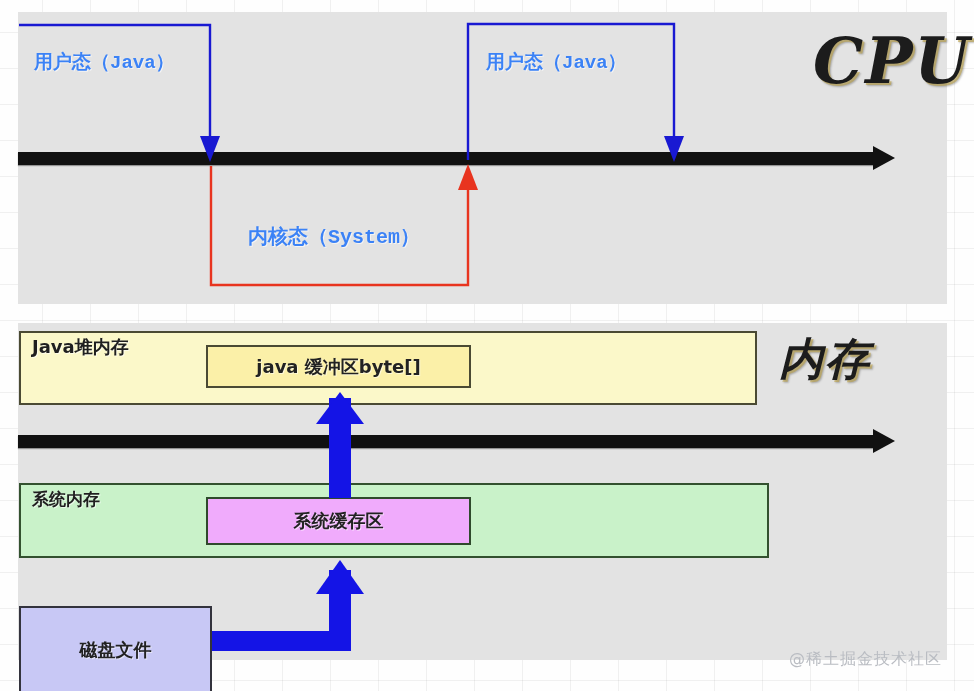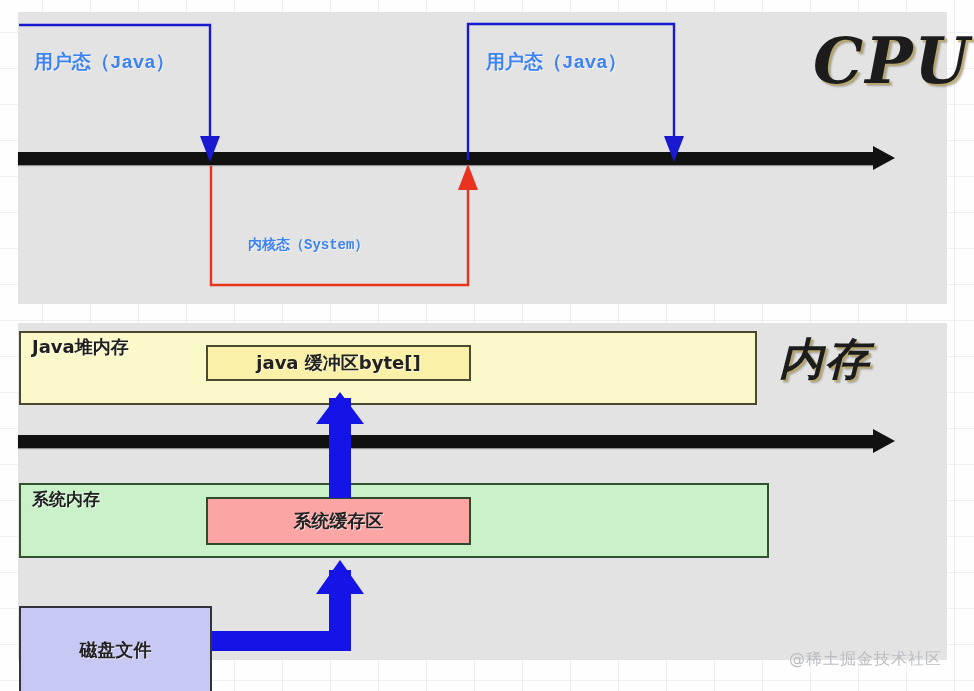--- a/index.html
+++ b/index.html
@@ -103,38 +103,38 @@
 
   <div class="big-label" style="left:782px;top:24px;font-size:63px;margin-left:31px;">CPU</div>
 
   <div class="hline" style="left:18px;top:152px;width:858px;height:13px;"></div>
   <div class="harrowhead" style="left:873px;top:146px;"></div>
 
   <div class="cn-label" style="left:34px;top:49px;font-size:19px;">用户态（Java）</div>
 
   <div class="cn-label" style="left:486px;top:49px;font-size:19px;">用户态（Java）</div>
 
-  <div class="cn-label" style="left:248px;top:236px;font-size:14px;">内核态（System）</div>
+  <div class="cn-label" style="left:248px;top:223px;font-size:20px;">内核态（System）</div>
 
   <div class="panel" style="left:18px;top:323px;width:929px;height:337px;"></div>
 
   <div class="big-label" style="left:779px;top:330px;font-size:44px;">内存</div>
 
   <div class="box box-region" style="left:19px;top:331px;width:738px;height:74px;background:#fbf8c9;border-color:#4a4a33;"></div>
   <div class="region-title" style="left:32px;top:335px;font-size:18px;">Java堆内存</div>
 
-  <div class="box" style="left:206px;top:345px;width:265px;height:36px;background:#fbf0a8;border-color:#4a4a33;font-size:18px;">java 缓冲区byte[]</div>
+  <div class="box" style="left:206px;top:345px;width:265px;height:43px;background:#fbf0a8;border-color:#4a4a33;font-size:18px;">java 缓冲区byte[]</div>
 
   <div class="hline" style="left:18px;top:435px;width:858px;height:13px;"></div>
   <div class="harrowhead" style="left:873px;top:429px;"></div>
 
   <div class="box box-region" style="left:19px;top:483px;width:750px;height:75px;background:#c9f2c9;border-color:#33512f;"></div>
   <div class="region-title" style="left:32px;top:488px;font-size:17px;">系统内存</div>
 
-  <div class="box" style="left:206px;top:497px;width:265px;height:48px;background:#fca5a5;border-color:#2f4a2c;font-size:18px;">系统缓存区</div>
+  <div class="box" style="left:206px;top:497px;width:265px;height:48px;background:#f0abfc;border-color:#2f4a2c;font-size:18px;">系统缓存区</div>
 
   <div class="box" style="left:19px;top:606px;width:193px;height:88px;background:#c8c8f5;border-color:#33333d;font-size:18px;">磁盘文件</div>
 
   <div class="watermark" style="left:789px;top:649px;font-size:16px;">@稀土掘金技术社区</div>
 
   <svg class="overlay" viewBox="0 0 974 691">
 
     <g>
       <path d="M19,25 L210,25 L210,148" fill="none" stroke="#1919d2" stroke-width="2.4"></path>
       <polygon points="210,162 200,136 220,136" fill="#1919d2"></polygon>

